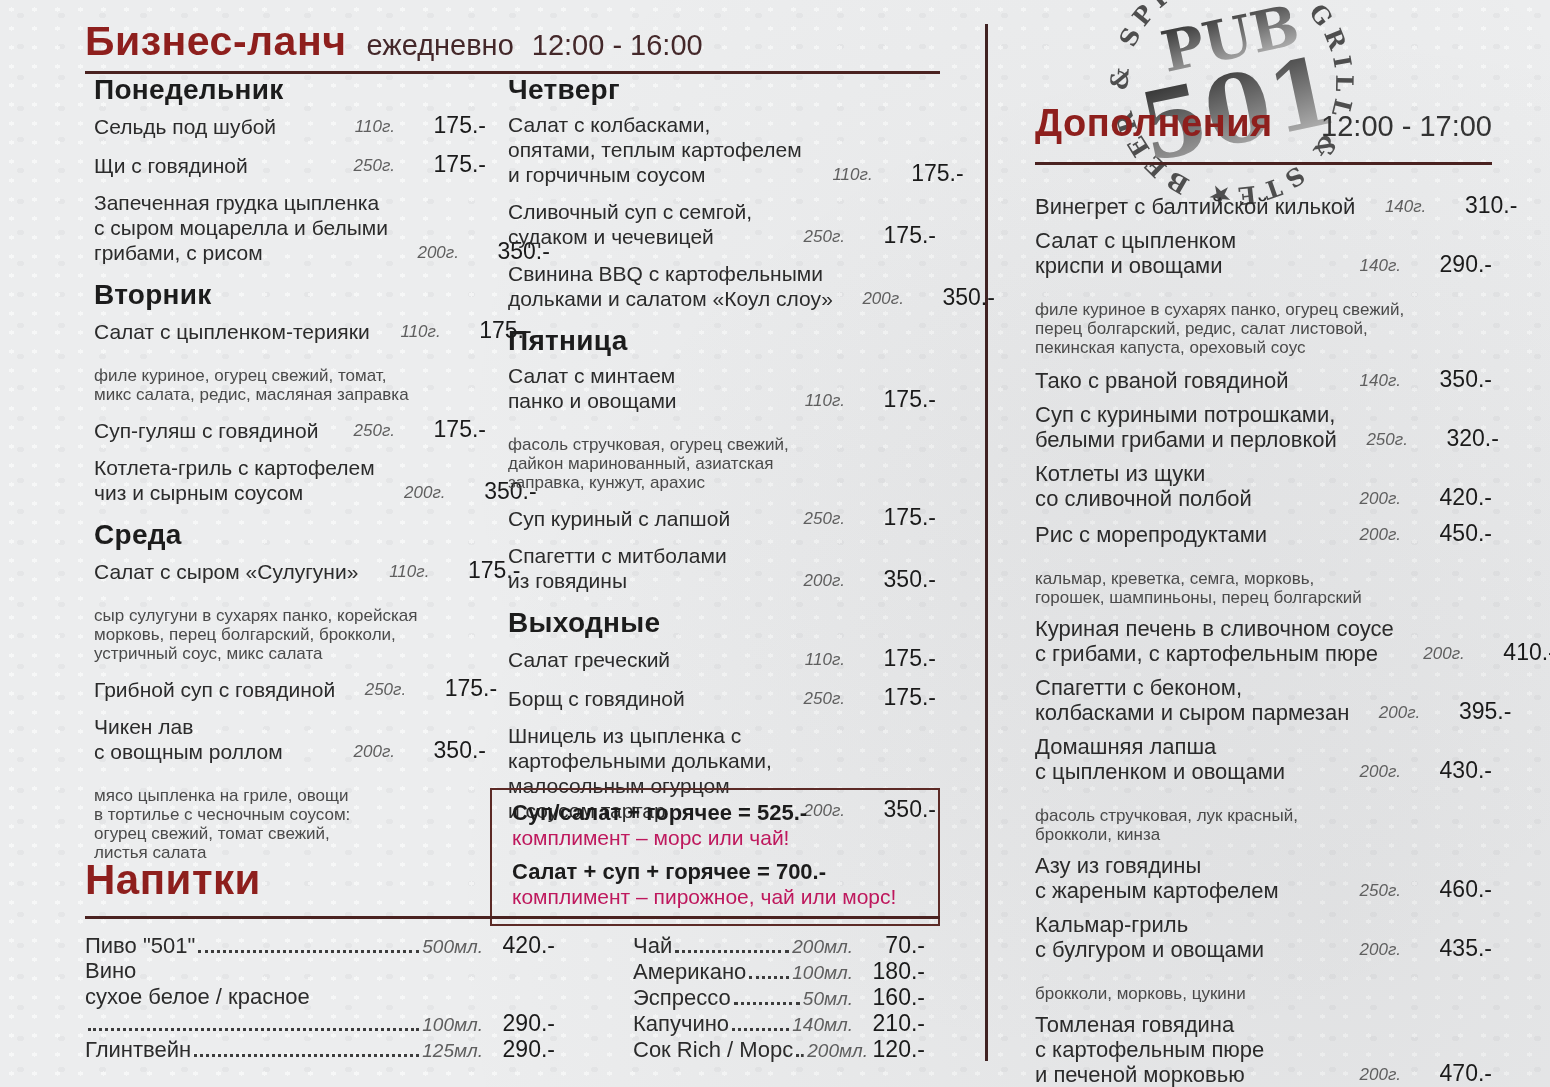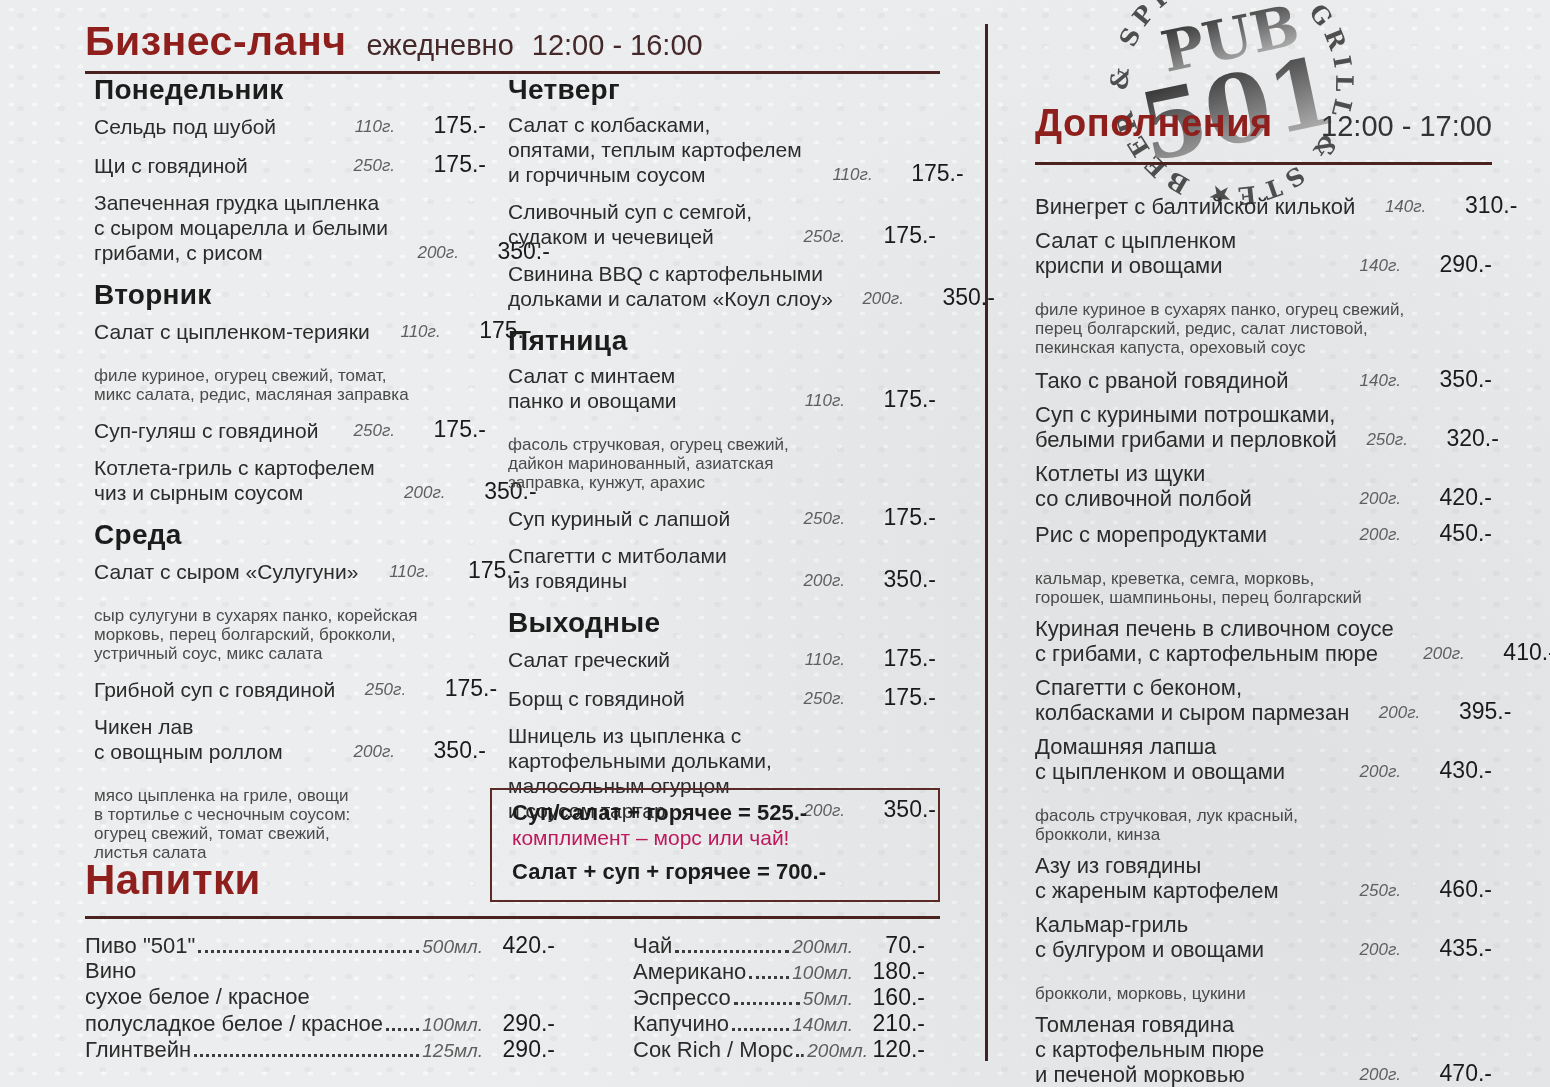--- a/index.html
+++ b/index.html
@@ -184,20 +184,21 @@
     </div>
 
   <div class="combo-box">
     <div id="combo-list">
         <div class="offer">
           <div class="offer-title">Суп/салат + горячее = 525.-</div>
           <div class="offer-note">комплимент – морс или чай!</div>
         </div>
         <div class="offer">
           <div class="offer-title">Салат + суп + горячее = 700.-</div>
+          <div class="offer-note">комплимент – пирожное, чай или морс!</div>
         </div>
       </div>
   </div>
 
   <div class="drinks-header">
     <span class="drinks-title">Напитки</span>
   </div>
   <div id="drinks-left" class="drinks-list">
       <div class="drow">
         <span class="dname">Пиво  "501"</span>
@@ -205,21 +206,20 @@
         <span class="dvol">500мл.</span>
         <span class="dprice">420.-</span>
       </div>
       <div class="drow">
         <span class="dname">Вино</span>
       </div>
       <div class="drow">
         <span class="dname">сухое белое / красное</span>
       </div>
       <div class="drow">
-        <span class="dname">полусладкое белое / красное</span>
         <span class="leader"></span>
         <span class="dvol">100мл.</span>
         <span class="dprice">290.-</span>
       </div>
       <div class="drow">
         <span class="dname">Глинтвейн</span>
         <span class="leader"></span>
         <span class="dvol">125мл.</span>
         <span class="dprice">290.-</span>
       </div>

